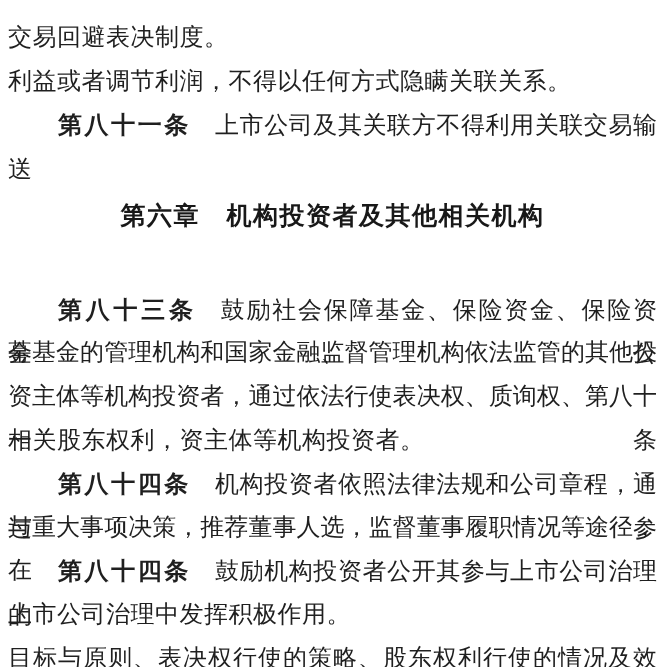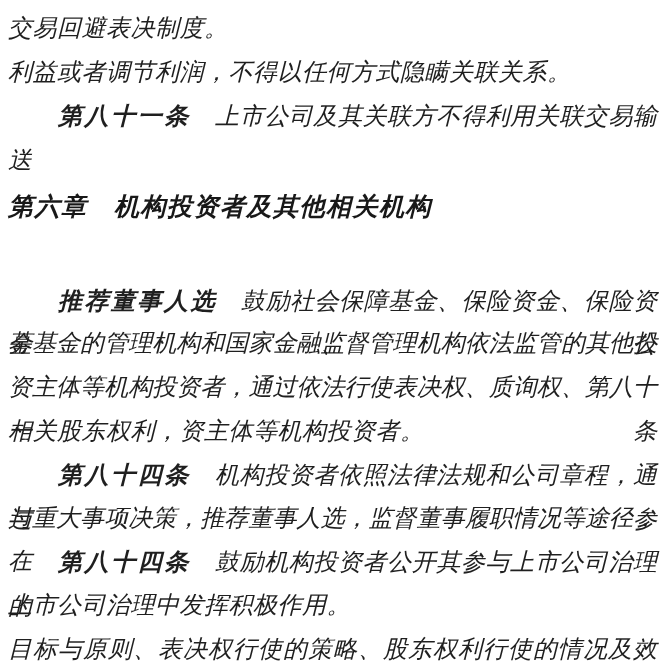--- a/index.html
+++ b/index.html
@@ -7,25 +7,24 @@
     padding: 0;
     background: #ffffff;
   }
   .page {
     position: relative;
     width: 665px;
     height: 667px;
     background: #ffffff;
     overflow: hidden;
     box-sizing: border-box;
-    padding: 7px 8px 0 8px;
+    padding: 16px 8px 0 8px;
     font-family: "Liberation Serif", "DejaVu Serif", serif;
     font-size: 24px;
     color: #1f1f1f;
-    font-style: italic;
   }
   .line {
     height: 43.6px;
     line-height: 43.6px;
     white-space: nowrap;
     letter-spacing: 0.5px;
   }
   .line.justify {
     white-space: normal;
     text-align: justify;
@@ -40,21 +39,21 @@
     font-family: "Liberation Sans", "DejaVu Sans", sans-serif;
     font-weight: 700;
     margin-right: 24px;
     letter-spacing: 2px;
   }
   .chapter {
     height: 44px;
     line-height: 44px;
     margin-top: 46px;
     margin-bottom: 51px;
-    text-align: left;
+    text-align: center;
     font-family: "Liberation Sans", "DejaVu Sans", sans-serif;
     font-weight: 700;
     font-size: 25px;
     letter-spacing: 1.5px;
     color: #181818;
   }
   .watermark {
     position: absolute;
     left: 468px;
     top: 633px;
@@ -72,21 +71,21 @@
 <div class="page">
 
   <div class="line">交易回避表决制度。</div>
 
   <div class="line">利益或者调节利润，不得以任何方式隐瞒关联关系。</div>
 
   <div class="line indent justify"><span class="art">第八十一条</span><span>上市公司及其关联方不得利用关联交易输送</span></div>
 
   <div class="chapter">第六章　机构投资者及其他相关机构</div>
 
-  <div class="line indent justify"><span class="art">推荐董事人选</span><span>鼓励社会保障基金、保险资金、保险资金、公</span></div>
+  <div class="line indent justify"><span class="art">第八十三条</span><span>鼓励社会保障基金、保险资金、保险资金、公</span></div>
 
   <div class="line justify">募基金的管理机构和国家金融监督管理机构依法监管的其他投</div>
 
   <div class="line justify">资主体等机构投资者，通过依法行使表决权、质询权、第八十一条</div>
 
   <div class="line">相关股东权利，资主体等机构投资者。</div>
 
   <div class="line indent justify"><span class="art">第八十四条</span><span>机构投资者依照法律法规和公司章程，通过参</span></div>
 
   <div class="line justify">与重大事项决策，推荐董事人选，监督董事履职情况等途径，在</div>

